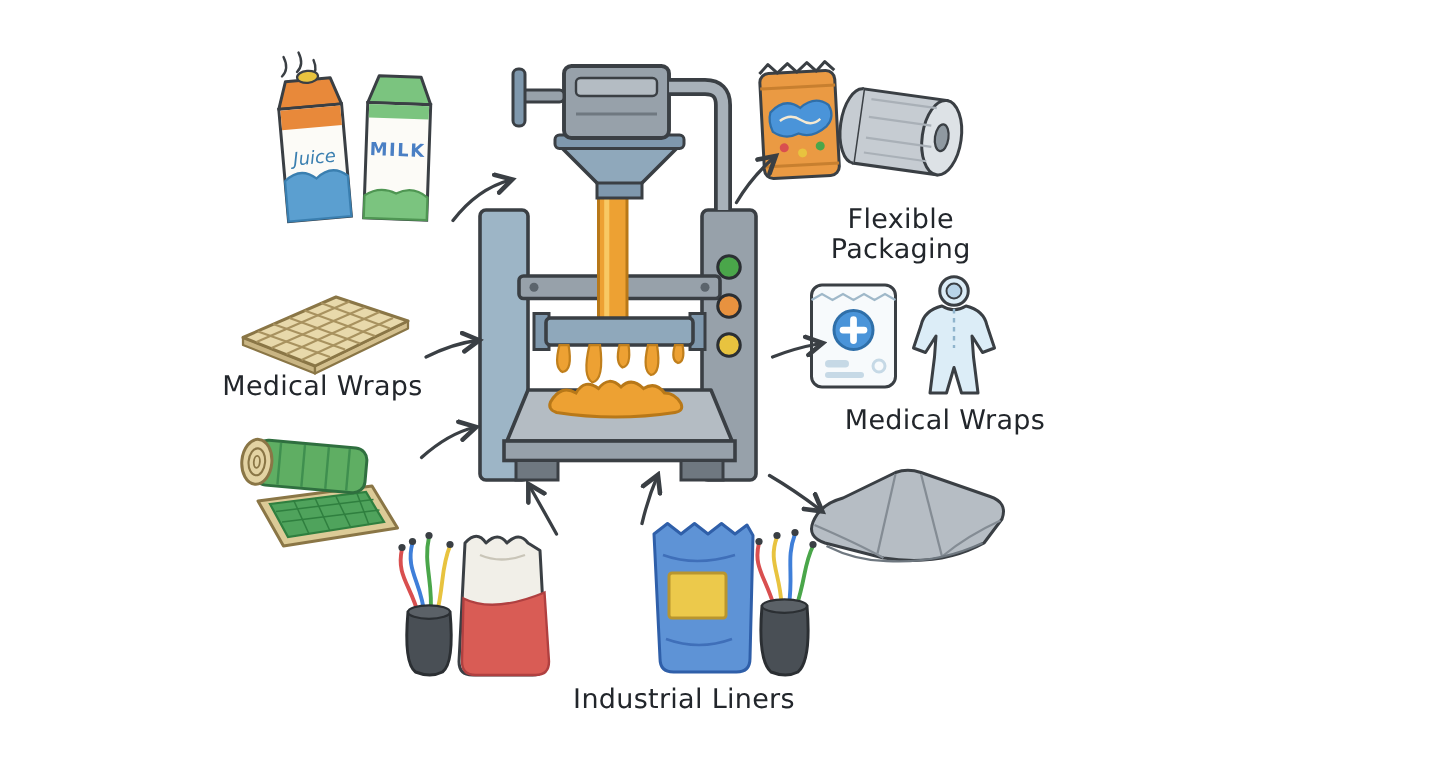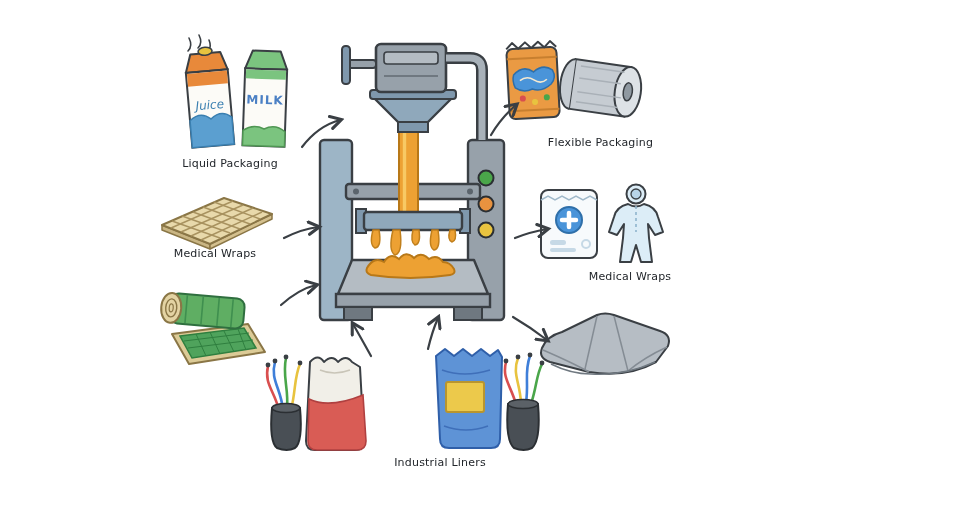--- a/index.html
+++ b/index.html
@@ -1,19 +1,19 @@
 <!DOCTYPE html>
 <html><head>
 <meta charset="utf-8">
 <style>
   html,body{margin:0;padding:0;width:960px;height:520px;background:#ffffff;overflow:hidden;}
   body{font-family:"DejaVu Sans",sans-serif;position:relative;}
   .canvas{position:absolute;left:0;top:0;width:960px;height:520px;background:#ffffff;}
   .icon{position:absolute;overflow:visible;}
-  .label{position:absolute;text-align:center;font-size:11px;color:#22262b;letter-spacing:.2px;line-height:1.1;}
+  .label{position:absolute;text-align:center;font-size:18px;color:#22262b;letter-spacing:.2px;line-height:1.1;}
   .arrows{position:absolute;left:0;top:0;pointer-events:none;}
   svg text{font-family:"DejaVu Sans",sans-serif;}
 </style>
 </head>
 <body>
 
 <div class="canvas">
 
   <svg class="icon" style="left:312px;top:28px" width="205" height="305" viewBox="0 0 205 305">
     <rect x="8" y="112" width="32" height="180" rx="4" fill="#9db5c6" stroke="#3a3f44" stroke-width="2.4"></rect>
@@ -241,19 +241,18 @@
       <path d="M284 238 Q302 229 318 227" marker-end="url(#ah)"></path>
       <path d="M281 305 Q299 289 316 285" marker-end="url(#ah)"></path>
       <path d="M371 356 Q361 338 353 324" marker-end="url(#ah)"></path>
       <path d="M428 349 Q432 332 438 318" marker-end="url(#ah)"></path>
       <path d="M513 317 Q530 327 547 340" marker-end="url(#ah)"></path>
       <path d="M515 238 Q530 232 547 229" marker-end="url(#ah)"></path>
       <path d="M491 135 Q501 118 516 105" marker-end="url(#ah)"></path>
     </g>
   </svg>
 
-  <div class="label" style="left:150px;top:158px;width:160px">Liquid Packaging</div>
   <div class="label" style="left:140px;top:248px;width:150px">Medical Wraps</div>
-  <div class="label" style="left:360px;top:457px;width:160px">Industrial Liners</div>
+  <div class="label" style="left:376px;top:457px;width:160px">Industrial Liners</div>
   <div class="label" style="left:555px;top:271px;width:150px">Medical Wraps</div>
   <div class="label" style="left:518px;top:137px;width:165px">Flexible Packaging</div>
 
 </div>
 
 </body></html>

